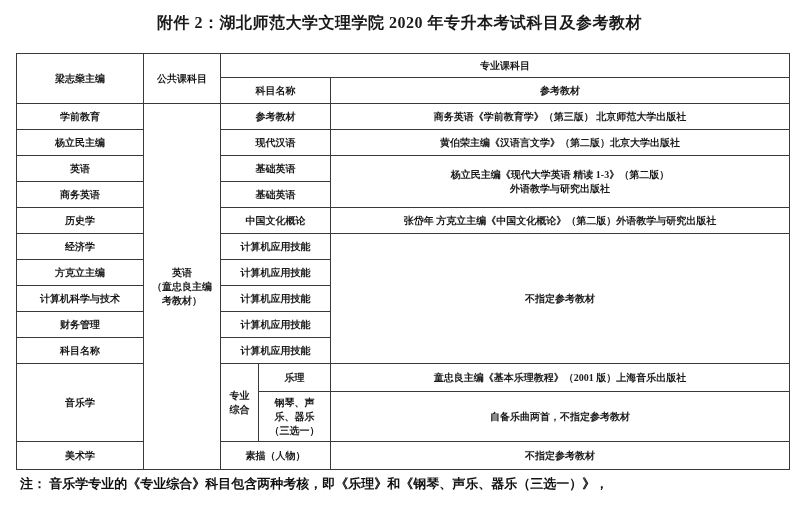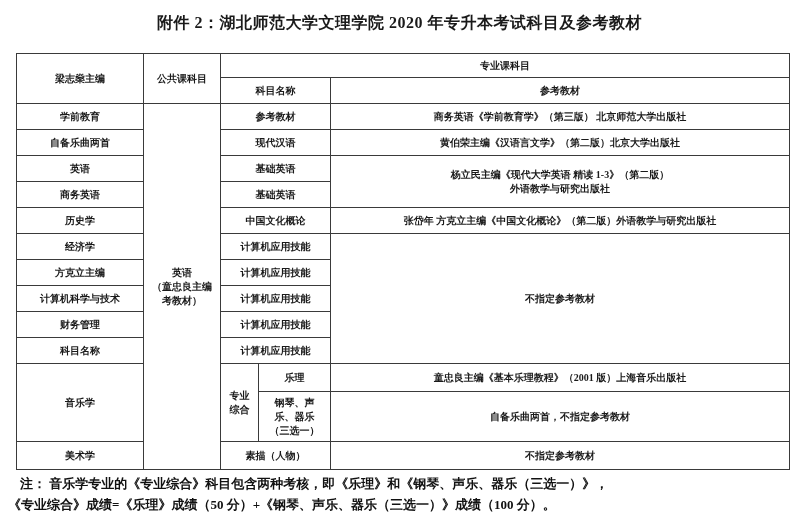--- a/index.html
+++ b/index.html
@@ -66,21 +66,21 @@
       <td rowspan="13">
         <span class="ln">英语</span>
         <span class="ln">（童忠良主编</span>
         <span class="ln">考教材）</span>
       </td>
       <td colspan="2">参考教材</td>
       <td class="ref-left">商务英语《学前教育学》（第三版） 北京师范大学出版社</td>
     </tr>
 
     <tr style="height:26px">
-      <td>自备乐曲两首</td>
+      <td>杨立民主编</td>
       <td colspan="2">现代汉语</td>
       <td class="ref-left">黄伯荣主编《汉语言文学》（第二版）北京大学出版社</td>
     </tr>
 
     <tr style="height:26px">
       <td>英语</td>
       <td colspan="2">基础英语</td>
       <td class="ref-left" rowspan="2">
         <span class="ln">杨立民主编《现代大学英语 精读 1-3》（第二版）</span>
         <span class="ln">外语教学与研究出版社</span>
@@ -146,16 +146,15 @@
     <tr style="height:28px">
       <td>美术学</td>
       <td colspan="2">素描（人物）</td>
       <td>不指定参考教材</td>
     </tr>
   </tbody>
     </table>
 
   <div class="note">
     <div class="note-line1">注： 音乐学专业的《专业综合》科目包含两种考核，即《乐理》和《钢琴、声乐、器乐（三选一）》，</div>
-    <div class="note-line2">《专业综合》成绩=《乐理》成绩（50 分）+《钢琴、声乐、器乐（三选一）》成绩（100 分）。</div>
   </div>
 
 </div>
 
 </body></html>

